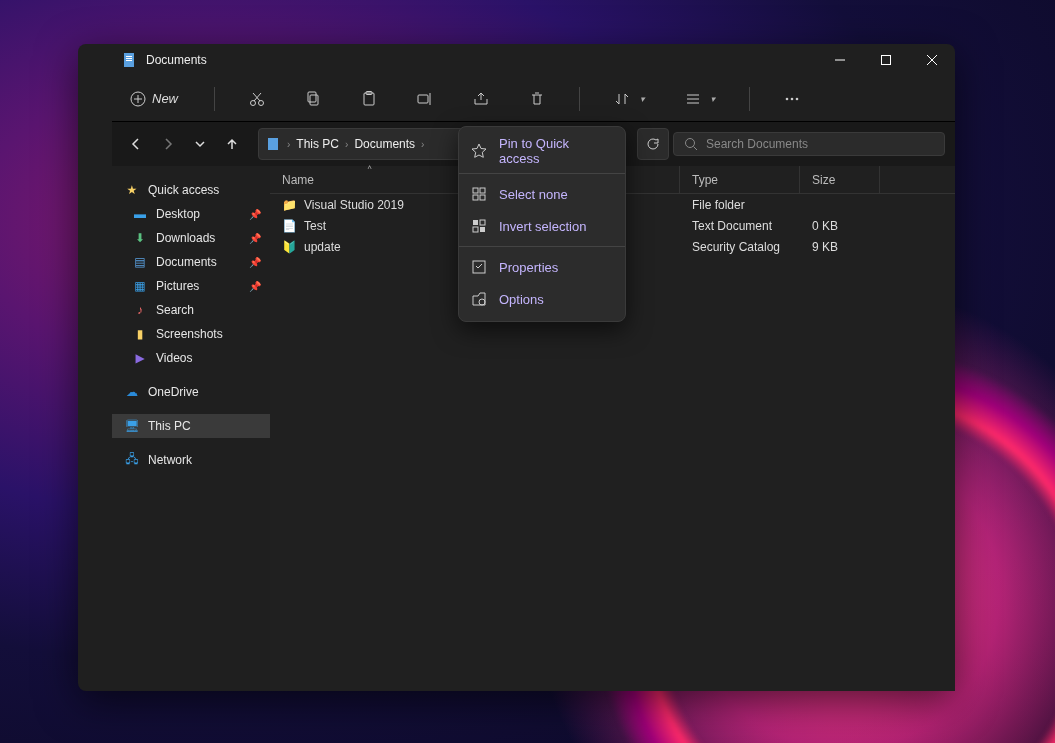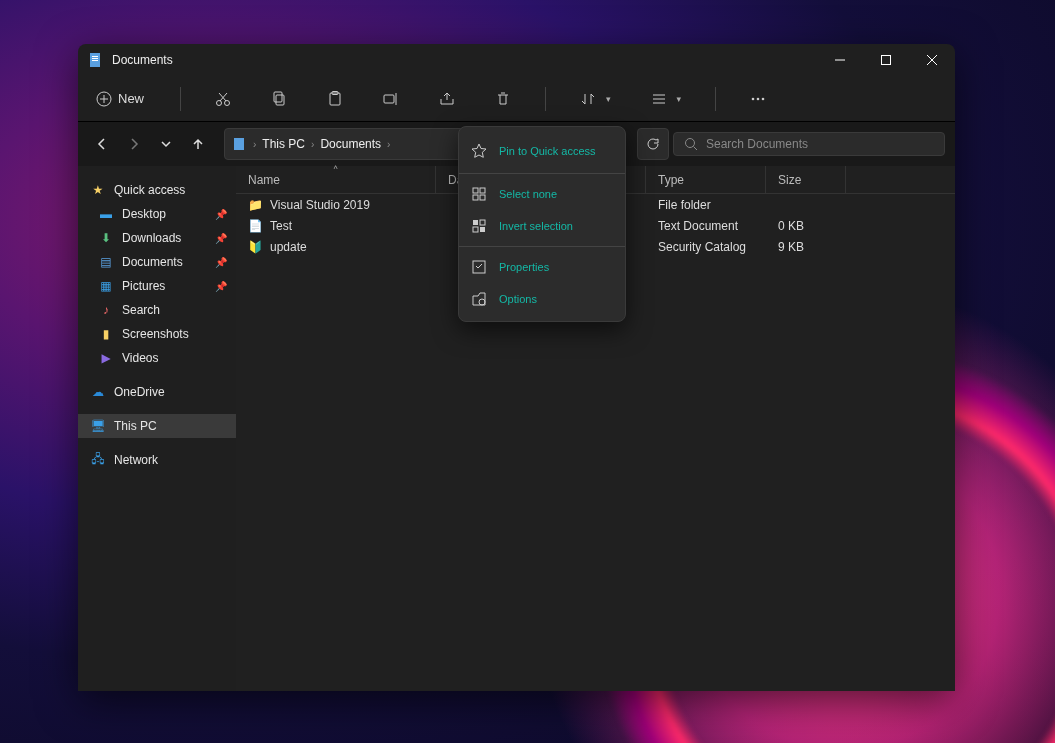--- a/index.html
+++ b/index.html
@@ -13,27 +13,27 @@
   
   .bgring {
     position:absolute; left:520px; top:270px; width:700px; height:700px; border-radius:50%;
     background: radial-gradient(circle at 50% 50%, transparent 42%, #ff2a6a 45%, #a0007a 50%, transparent 55%);
     filter: blur(2px);
     pointer-events:none;
   }
   .window {
     position:absolute; left:78px; top:44px; width:877px; height:647px;
     background:#1f1f1f; border-radius:8px; box-shadow:0 10px 40px rgba(0,0,0,.6);
-    display:flex; flex-direction:column; color:#e6e6e6; font-size:13px;
+    display:flex; flex-direction:column; color:#e6e6e6; font-size:13px;padding-left:34px;
   }
   .titlebar { height:32px; display:flex; align-items:center; padding-left:10px; }
   .titlebar .ticon { width:16px; height:16px; margin-right:8px; display:flex; align-items:center; justify-content:center; }
   .titlebar .title { flex:1; font-size:12px; color:#eee; }
   .titlebar .wbtn { width:46px; height:32px; display:flex; align-items:center; justify-content:center; }
-  .toolbar { height:46px; display:flex; align-items:center; padding:0 4px; gap:16px; border-bottom:1px solid #000;}
+  .toolbar { height:46px; display:flex; align-items:center; padding:0 4px; gap:16px; border-bottom:1px solid #000;font-style:italic;}
   .tbtn { height:36px; padding:0 10px; display:flex; align-items:center; justify-content:center; gap:6px; border-radius:4px; color:#ddd; margin:0 2px;}
   .tbtn.newbtn { padding:0 12px; }
   .sep { width:1px; height:24px; background:#444; margin:0 6px; }
   .chev { font-size:9px; color:#aaa; margin-left:4px;}
   .navrow { height:44px; display:flex; align-items:center; gap:4px; padding:0 10px; background:#191919;}
   .navbtn { width:28px; height:28px; display:flex; align-items:center; justify-content:center; color:#ddd; border-radius:4px;}
   .navbtn.dim { color:#777; }
   .addrbar { flex:1; height:32px; background:#2b2b2b; border-radius:4px; display:flex; align-items:center; padding:0 8px; gap:6px; margin:0 8px; border:1px solid #3a3a3a;}
   .addrbar .crumb { color:#eee; font-size:12px; }
   .addrbar .csep { color:#888; font-size:10px;}
@@ -62,21 +62,21 @@
   .ficon{width:16px;height:16px;display:flex;align-items:center;justify-content:center;font-size:12px;}
   .statusbar { height:26px; background:#1f1f1f; border-top:1px solid #000; display:flex; align-items:center; padding:0 10px; font-size:12px; color:#ccc;}
   .statusbar .fill{flex:1;}
   .viewbtns { display:flex; gap:4px;}
   .viewbtn { width:20px; height:18px; border:1px solid #555; display:flex; align-items:center; justify-content:center; background:#2a2a2a;}
   .viewbtn.active{ background:#444;}
   
   .menu {
     position:absolute; left:380px; top:82px; width:168px;
     background:#2c2c2c; border-radius:8px; padding:6px 0; box-shadow:0 8px 24px rgba(0,0,0,.6);
-    color:#14b8a6; font-size:11px; z-index:50; border:1px solid #3a3a3a;
+    color:#c4b5fd; font-size:13px; z-index:50; border:1px solid #3a3a3a;
   }
   .mitem { height:32px; display:flex; align-items:center; padding:0 12px; gap:12px;}
   .mitem.first { height:36px; }
   .msep{ height:1px; background:#444; margin:4px 0;}
   .micon{width:16px;height:16px;display:flex;align-items:center;justify-content:center;}
   svg { display:block; }
   .foldercolor{color:#f8d166;}
 </style>
 </head>
 <body>

